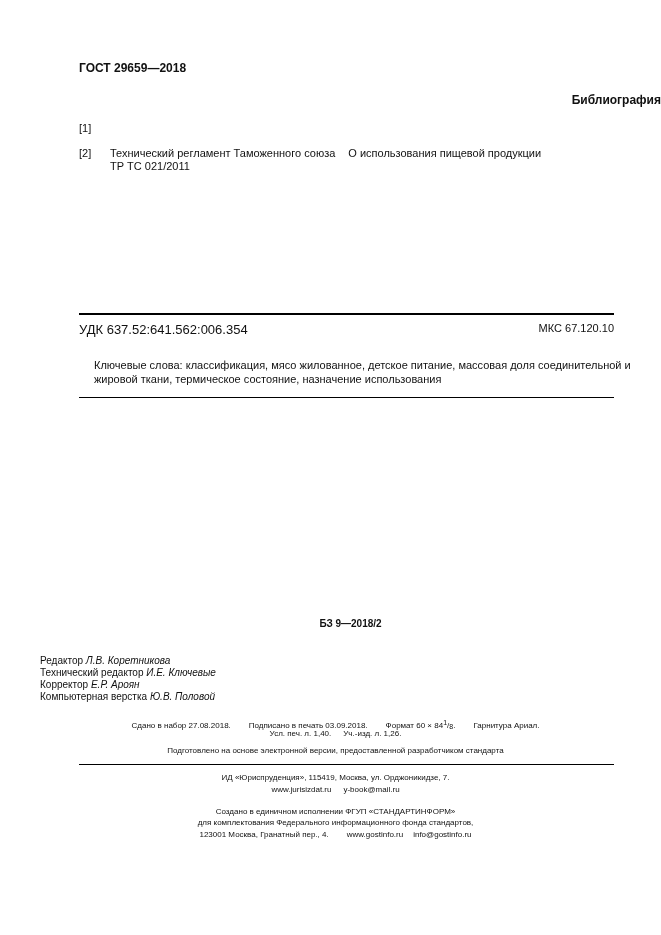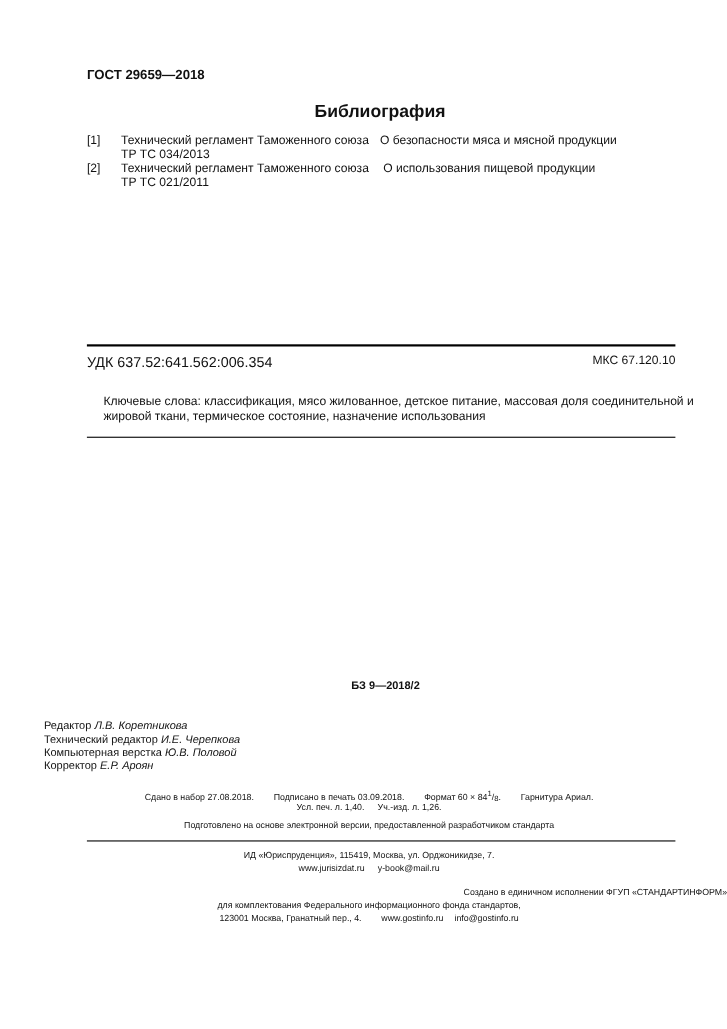--- a/index.html
+++ b/index.html
@@ -1,20 +1,20 @@
 <!DOCTYPE html>
 <html><head>
 <meta charset="utf-8">
 <style>
   html, body { margin: 0; padding: 0; background: #ffffff; }
   body { width: 661px; height: 935px; position: relative; overflow: hidden;
          font-family: "Liberation Sans", sans-serif; color: #111; }
   .abs { position: absolute; }
   .hdr { left: 79px; top: 61px; font-size: 12px; font-weight: bold; }
-  .biblio-title { left: 0; width: 661px; top: 93px; text-align: center; font-size: 16px; font-weight: bold; padding-left: 30px; box-sizing: border-box; }
+  .biblio-title { left: 0; width: 661px; top: 93px; text-align: right; font-size: 12px; font-weight: bold; padding-left: 30px; box-sizing: border-box; }
   .ref { left: 79px; font-size: 11px; line-height: 13px; }
   .ref .num { position: absolute; left: 0; top: 0; }
   .ref .body { position: absolute; left: 31px; top: 0; white-space: nowrap; }
   .ref .body .gap { display: inline-block; width: 10px; }
   .rule { left: 79px; width: 535px; height: 2px; background: #000; }
   .rule-thin { left: 79px; width: 535px; height: 1px; background: #000; }
   .udk { left: 79px; top: 322px; font-size: 13px; }
   .mks { right: 47px; top: 322px; font-size: 11px; }
   .kw { left: 94px; top: 358px; width: 540px; font-size: 11px; line-height: 14px; }
   .bz { left: 0; width: 661px; top: 618px; text-align: center; font-size: 10px; font-weight: bold; padding-left: 40px; box-sizing: border-box; }
@@ -27,24 +27,20 @@
 </style>
 </head>
 <body>
 
 <div class="abs hdr">ГОСТ 29659—2018</div>
 
 <div class="abs biblio-title">Библиография</div>
 
 <div class="abs ref" style="top:122px; width:540px; height:26px;">
   <span class="num">[1]</span>
-  <div class="body">
-    <span>Технический регламент Таможенного союза</span><span class="gap"></span><span>О безопасности мяса и мясной продукции</span><br>
-    <span>ТР ТС 034/2013</span>
-  </div>
 </div>
 
 <div class="abs ref" style="top:147px; width:540px; height:26px;">
   <span class="num">[2]</span>
   <div class="body">
     <span>Технический регламент Таможенного союза</span><span class="gap" style="width:13px"></span><span>О использования пищевой продукции</span><br>
     <span>ТР ТС 021/2011</span>
   </div>
 </div>
 
@@ -54,38 +50,38 @@
 <div class="abs mks">МКС 67.120.10</div>
 
 <div class="abs kw">Ключевые слова: классификация, мясо жилованное, детское питание, массовая доля соединительной и жировой ткани, термическое состояние, назначение использования</div>
 
 <div class="abs rule-thin" style="top:397px;"></div>
 
 <div class="abs bz">БЗ 9—2018/2</div>
 
 <div class="abs credits">
   <div><span>Редактор</span> <i>Л.В. Коретникова</i></div>
-  <div><span>Технический редактор</span> <i>И.Е. Черепкова</i></div>
+  <div><span>Технический редактор</span> <i>И.Е. Ключевые</i></div>
+  <div><span>Корректор</span> <i>Е.Р. Ароян</i></div>
   <div><span>Компьютерная верстка</span> <i>Ю.В. Половой</i></div>
-  <div><span>Корректор</span> <i>Е.Р. Ароян</i></div>
 </div>
 
 <div class="abs small" style="top:717px;">
   <span>Сдано в набор 27.08.2018.</span><span class="sp"></span><span>Подписано в печать 03.09.2018.</span><span class="sp"></span><span>Формат 60 × 84</span><sup>1</sup>/<sub>8</sub><span>.</span><span class="sp"></span><span>Гарнитура Ариал.</span>
 </div>
 <div class="abs small" style="top:728px;">
   <span>Усл. печ. л. 1,40.</span><span class="sp" style="width:12px"></span><span>Уч.-изд. л. 1,26.</span>
 </div>
 
 <div class="abs small" style="top:745px;">Подготовлено на основе электронной версии, предоставленной разработчиком стандарта</div>
 
 <div class="abs rule-thin" style="top:764px;"></div>
 
 <div class="abs small" style="top:772px;">ИД «Юриспруденция», 115419, Москва, ул. Орджоникидзе, 7.</div>
 <div class="abs small" style="top:784px;">
   <span>www.jurisizdat.ru</span><span class="sp" style="width:12px"></span><span>y-book@mail.ru</span>
 </div>
 
-<div class="abs small" style="top:806px;text-align:right;">Создано в единичном исполнении ФГУП «СТАНДАРТИНФОРМ»</div>
+<div class="abs small" style="top:806px;">Создано в единичном исполнении ФГУП «СТАНДАРТИНФОРМ»</div>
 <div class="abs small" style="top:817px;">для комплектования Федерального информационного фонда стандартов,</div>
 <div class="abs small" style="top:829px;">
   <span>123001 Москва, Гранатный пер., 4.</span><span class="sp"></span><span>www.gostinfo.ru</span><span class="sp" style="width:10px"></span><span>info@gostinfo.ru</span>
 </div>
 
 </body></html>

